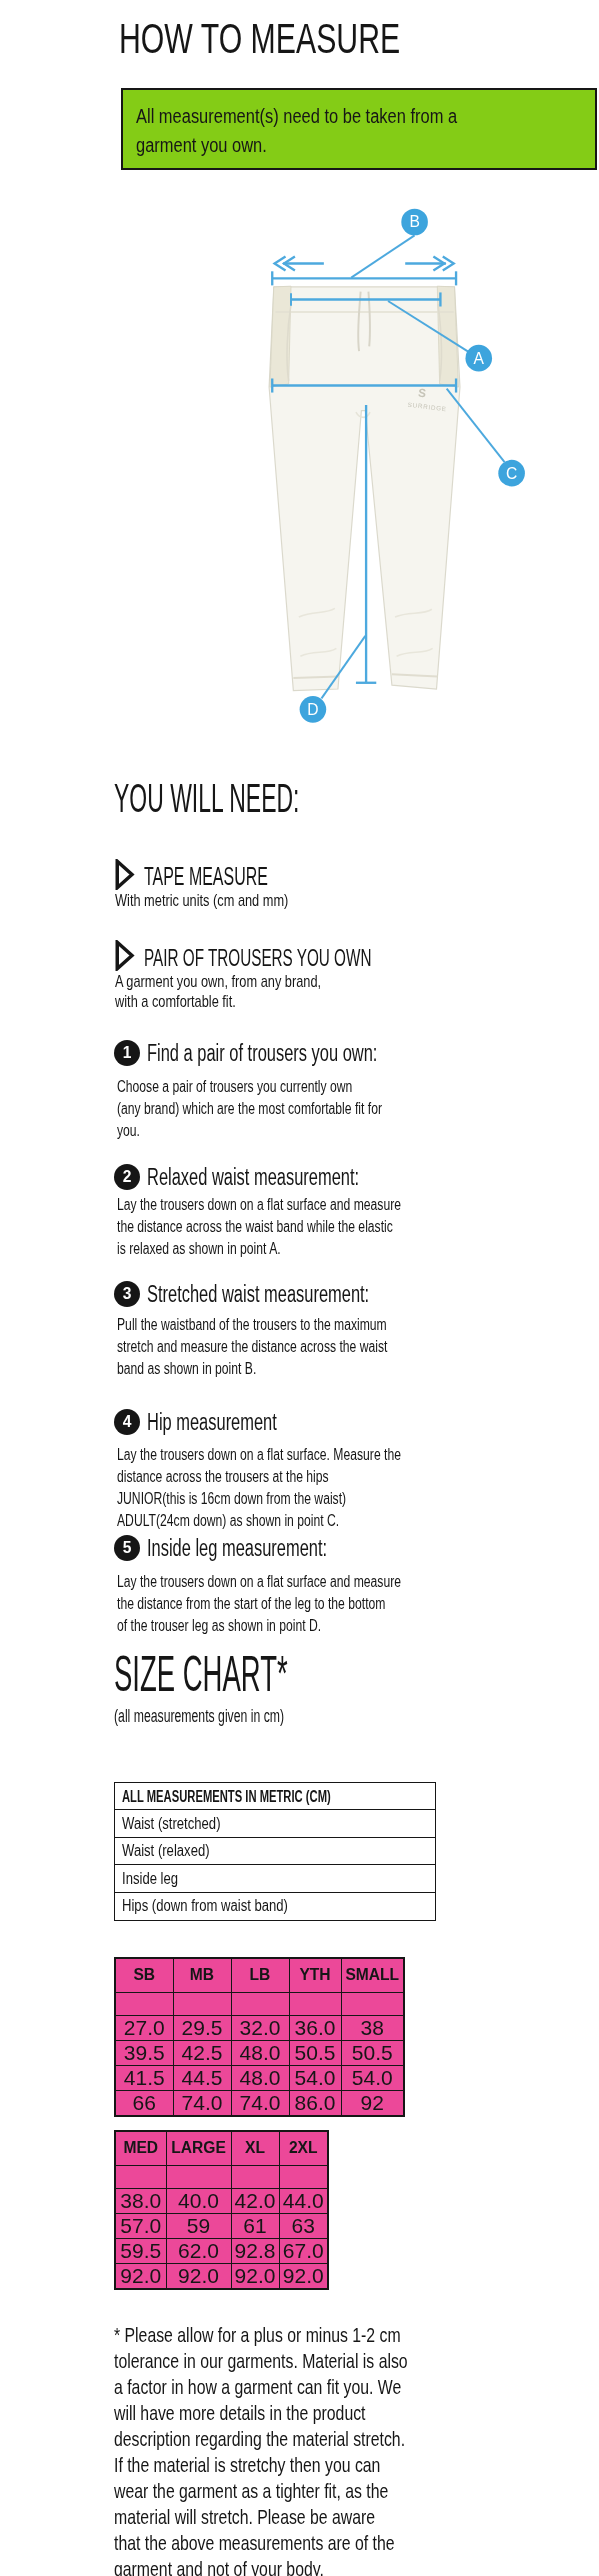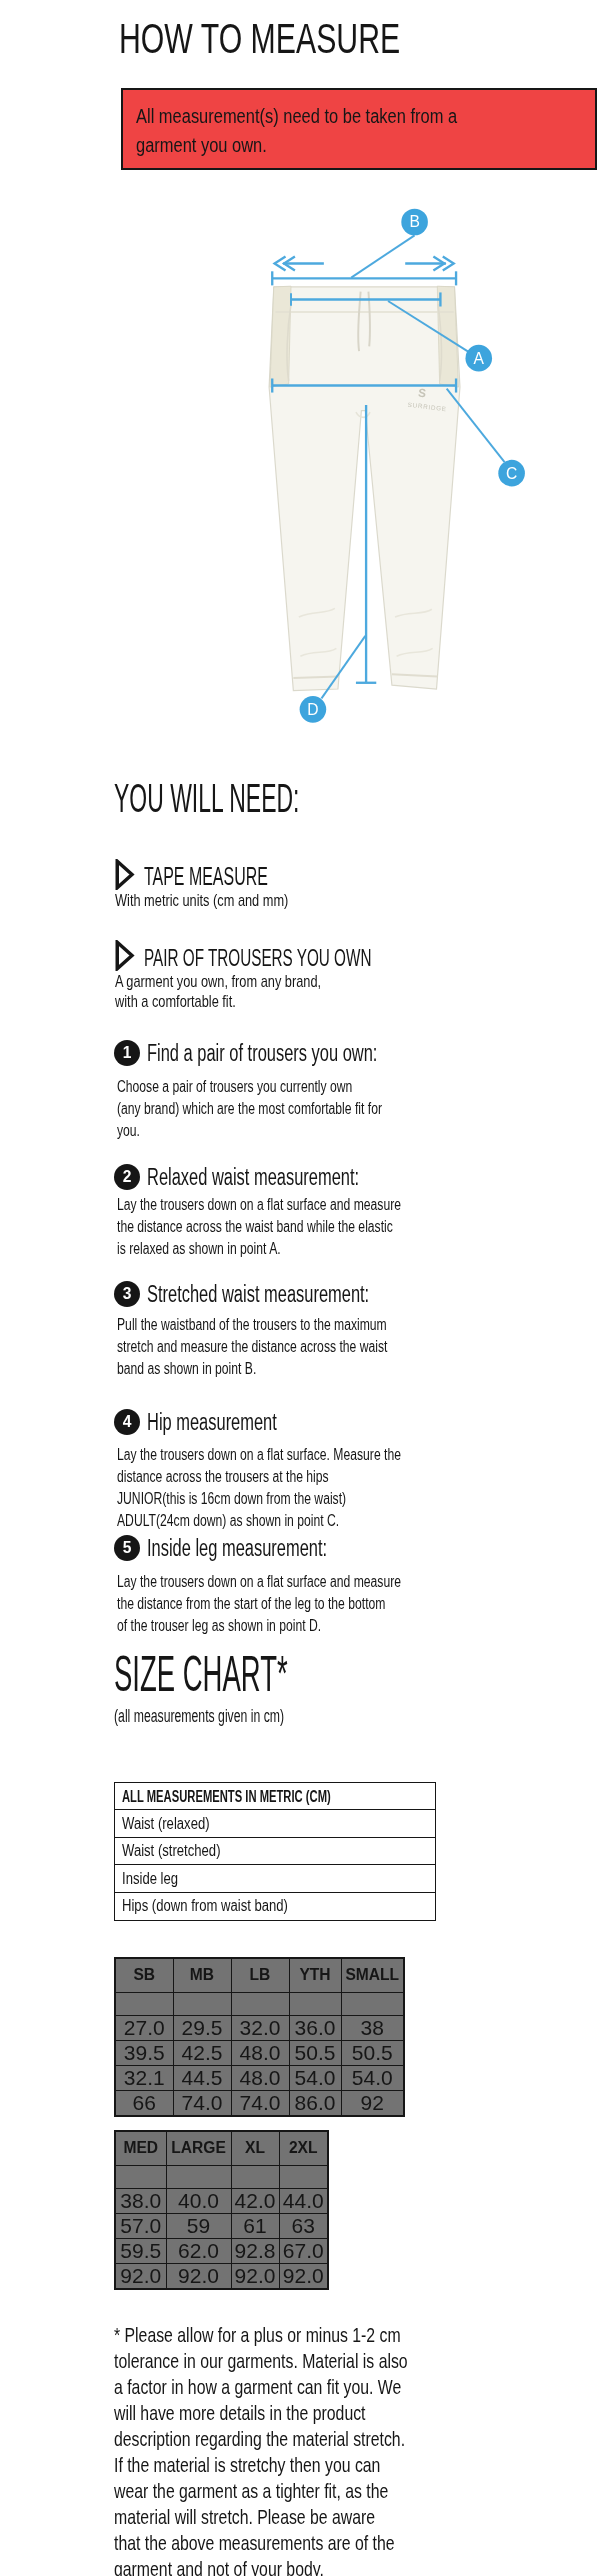--- a/index.html
+++ b/index.html
@@ -28,21 +28,21 @@
   .t-item-lg { font-size:26.6px; line-height:30px; }
   .t-item-md { font-size:23.5px; line-height:26.6px; }
   .t-desc    { font-size:16.4px; line-height:20.3px; }
   .t-stephead{ font-size:23.5px; line-height:28px; }
   .t-body    { font-size:15.6px; line-height:22px; }
   .t-sizechart { font-size:50px; line-height:52px; }
   .t-sub     { font-size:18px; line-height:20.3px; }
   .t-foot    { font-size:20.3px; line-height:26px; }
 
   .intro-box {
-    border:2.3px solid #161616; background:#ef4444;
+    border:2.3px solid #161616; background:#84cc16;
     padding:11.7px 13.3px;
   }
   .step-row { display:flex; align-items:center; gap:7px; }
   .stepnum {
     width:26px; height:26px; min-width:26px; border-radius:50%;
     background:#161616; color:#fff; font-size:15.6px; font-weight:bold;
     display:flex; align-items:center; justify-content:center;
   }
   .desc-header {
     width:295px; height:43px; border:2.3px solid #161616;
@@ -50,21 +50,21 @@
     font-weight:bold; font-size:25px;
   }
   .desc-rows { width:322px; }
   .desc-row {
     width:322px; height:29px; border:1.6px solid #161616; margin-top:-1.6px;
     display:flex; align-items:center; padding-left:7px; background:#fff;
     font-size:15.6px;
   }
   .desc-row.first { margin-top:0; }
   .desc-row.bold { font-weight:bold; }
-  table.size { border-collapse:collapse; table-layout:fixed; background:#737373; }
+  table.size { border-collapse:collapse; table-layout:fixed; background:#ec4899; }
   table.size th, table.size td {
     border:1.6px solid #161616; text-align:center; vertical-align:middle;
     font-family:"Liberation Sans", sans-serif; overflow:hidden;
   }
   table.size th { font-size:15.6px; font-weight:bold; height:34px; }
   table.size td { font-size:21px; height:24px; }
   table.size tr.spacer td { height:23.5px; }
   table.size { border:2.3px solid #161616; }
 </style>
 </head>
@@ -212,24 +212,24 @@
   <div class="abs t-sub nw sx68" style="left:114px; top:1690px;">(all measurements given in cm)</div>
 
   <div class="abs desc-header" style="left:114px; top:1771px;align-items:flex-end;">
     <span class="nw sx64">MEASUREMENT DESCRIPTION</span>
   </div>
   <div class="abs desc-rows" style="left:114px; top:1766px;">
     <div class="desc-row first bold">
       <span class="nw sx72">ALL MEASUREMENTS IN METRIC (CM)</span>
     </div>
     <div class="desc-row">
+      <span class="nw sx84">Waist (stretched)</span>
+    </div>
+    <div class="desc-row">
       <span class="nw sx84">Waist (relaxed)</span>
-    </div>
-    <div class="desc-row">
-      <span class="nw sx84">Waist (stretched)</span>
     </div>
     <div class="desc-row">
       <span class="nw sx84">Inside leg</span>
     </div>
     <div class="desc-row">
       <span class="nw sx84">Hips (down from waist band)</span>
     </div>
   </div>
 
   <table class="size abs" style="left:114px; top:1941px;">
@@ -263,21 +263,21 @@
       <td>38</td>
     </tr>
     <tr>
       <td>39.5</td>
       <td>42.5</td>
       <td>48.0</td>
       <td>50.5</td>
       <td>50.5</td>
     </tr>
     <tr>
-      <td>32.1</td>
+      <td>41.5</td>
       <td>44.5</td>
       <td>48.0</td>
       <td>54.0</td>
       <td>54.0</td>
     </tr>
     <tr>
       <td>66</td>
       <td>74.0</td>
       <td>74.0</td>
       <td>86.0</td>

